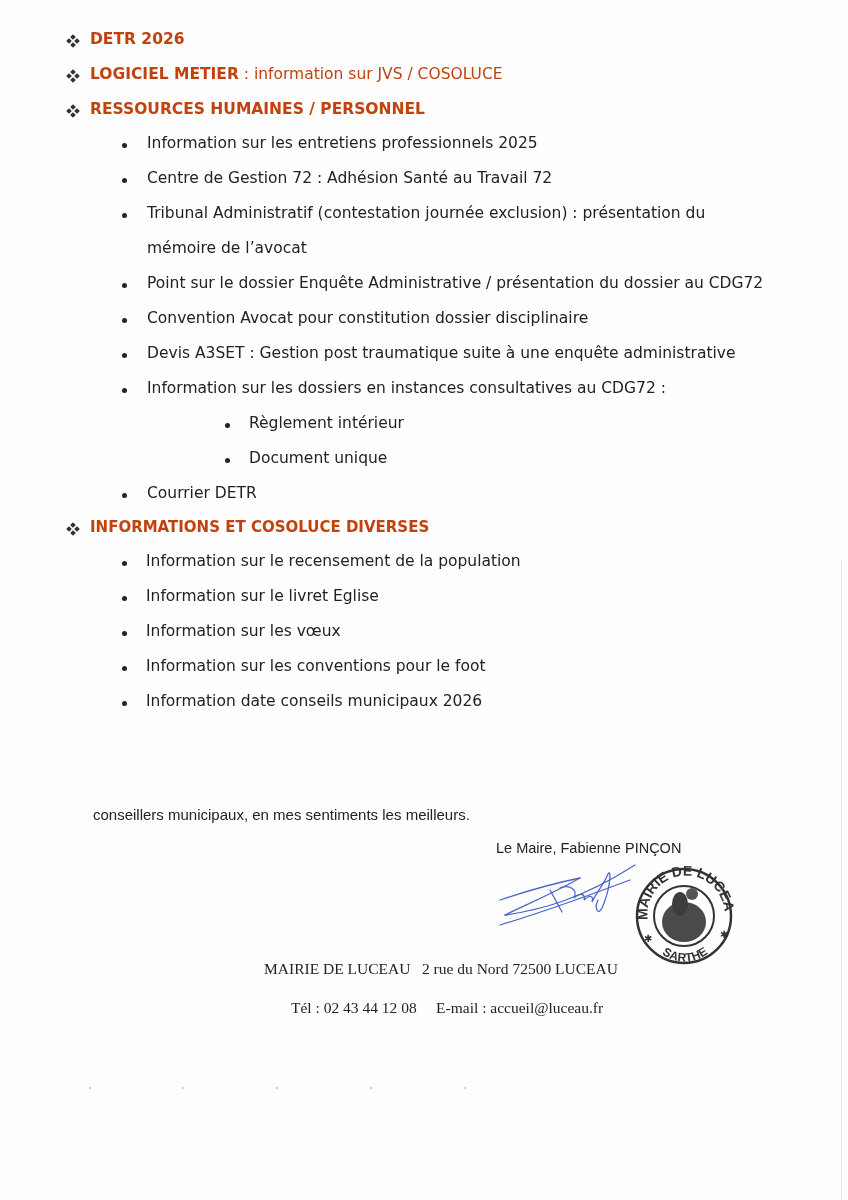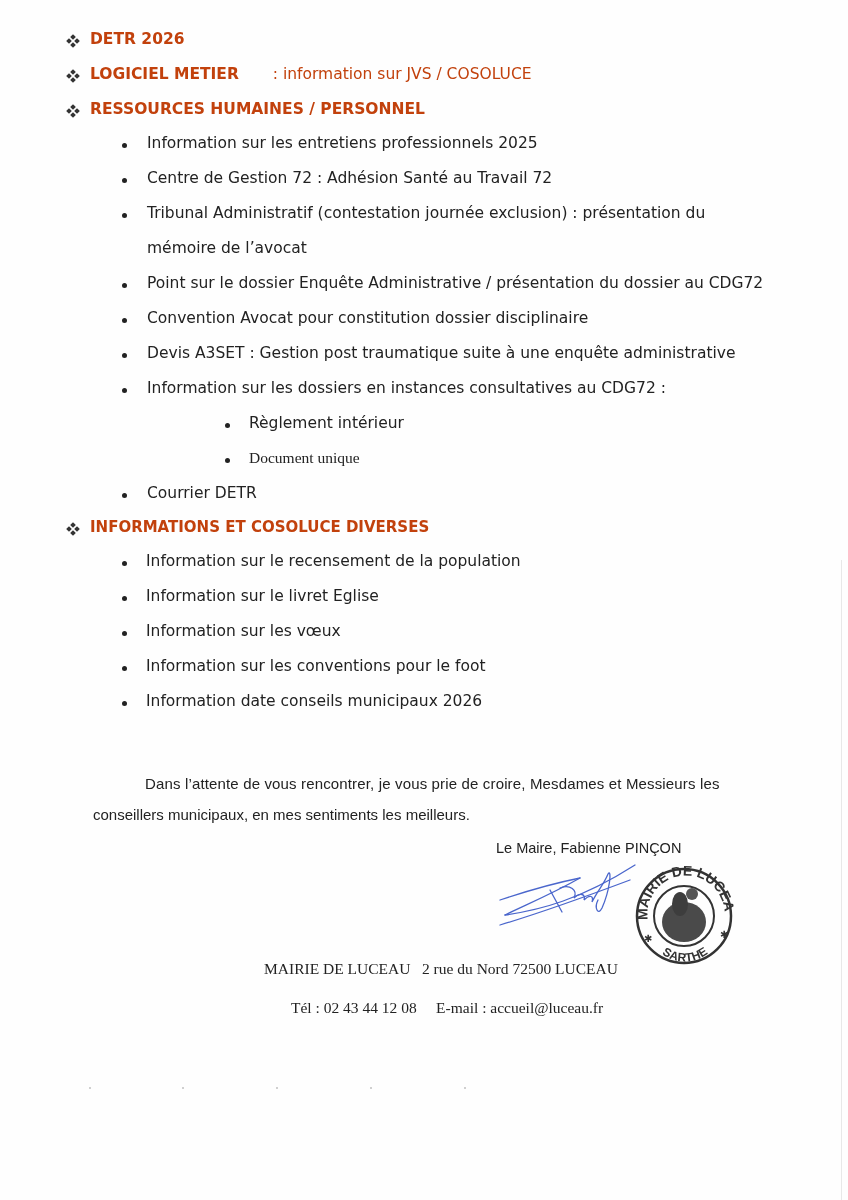--- a/index.html
+++ b/index.html
@@ -4,21 +4,21 @@
 <style>
   html, body { margin: 0; padding: 0; background: #ffffff; }
   body {
     width: 848px; height: 1200px; position: relative; overflow: hidden;
     font-family: "DejaVu Sans", sans-serif; color: #222222;
   }
   .page { position: absolute; left: 0; top: 0; width: 848px; height: 1200px; background: #fefefe; }
   .right-edge { position: absolute; right: 6px; top: 560px; width: 1px; height: 640px; background: #e8e8e8; }
   .abs { position: absolute; white-space: nowrap; }
   .section { font-size: 15.5px; font-weight: bold; color: #c2410c; }
-  .section .rest { font-weight: normal; margin-left: 29px; }
+  .section .rest { font-weight: normal; }
   .diamond { position: absolute; width: 12px; height: 12px; }
   .diamond i { position: absolute; width: 4px; height: 4px; background: #333; transform: rotate(45deg); }
   .item { font-size: 15.5px; color: #222222; }
   .dot { position: absolute; width: 5px; height: 5px; border-radius: 50%; background: #222; }
   .para { font-size: 15px; color: #222222; font-family: "Liberation Sans", sans-serif; }
   .sig-name { font-size: 14.5px; color: #222; font-family: "Liberation Sans", sans-serif; }
   .footer { font-family: "Liberation Serif", serif; font-size: 15.5px; color: #222; }
   .speck { position: absolute; width: 2px; height: 2px; background: #d0d0d0; }
 </style>
 </head>
@@ -76,21 +76,21 @@
   <div class="dot" style="left:122px;top:353px;"></div>
   <div class="abs item" style="left:147px;top:344px;">Devis A3SET : Gestion post traumatique suite à une enquête administrative</div>
 
   <div class="dot" style="left:122px;top:388px;"></div>
   <div class="abs item" style="left:147px;top:379px;">Information sur les dossiers en instances consultatives au CDG72 :</div>
 
   <div class="dot" style="left:225px;top:423px;"></div>
   <div class="abs item" style="left:249px;top:414px;">Règlement intérieur</div>
 
   <div class="dot" style="left:225px;top:458px;"></div>
-  <div class="abs item" style="left:249px;top:449px;font-family:Liberation Serif, serif;">Document unique</div>
+  <div class="abs item" style="left:249px;top:449px;">Document unique</div>
 
   <div class="dot" style="left:122px;top:493px;"></div>
   <div class="abs item" style="left:147px;top:484px;">Courrier DETR</div>
 
   <div class="diamond" style="left:67px;top:523px;">
     <i style="left:4px;top:0;"></i>
       <i style="left:0;top:4px;"></i>
       <i style="left:8px;top:4px;"></i>
       <i style="left:4px;top:8px;"></i>
   </div>
@@ -106,21 +106,20 @@
 
   <div class="dot" style="left:122px;top:631px;"></div>
   <div class="abs item" style="left:146px;top:622px;">Information sur les vœux</div>
 
   <div class="dot" style="left:122px;top:666px;"></div>
   <div class="abs item" style="left:146px;top:657px;">Information sur les conventions pour le foot</div>
 
   <div class="dot" style="left:122px;top:701px;"></div>
   <div class="abs item" style="left:146px;top:692px;">Information date conseils municipaux 2026</div>
 
-  <div class="abs para" style="left:145px;top:775px;letter-spacing:0.15px;">Dans l’attente de vous rencontrer, je vous prie de croire, Mesdames et Messieurs les</div>
   <div class="abs para" style="left:93px;top:806px;">conseillers municipaux, en mes sentiments les meilleurs.</div>
 
   <div class="abs sig-name" style="left:496px;top:840px;">Le Maire, Fabienne PINÇON</div>
 
   <svg class="abs" style="left:490px;top:860px;" width="150" height="75" viewBox="0 0 150 75">
     <g fill="none" stroke="#4a66cc" stroke-width="1.3" stroke-linecap="round">
       <path d="M10 40 C 40 30, 70 22, 90 18"></path>
       <path d="M90 18 C 60 35, 35 45, 15 55"></path>
       <path d="M15 55 C 50 50, 90 40, 145 5"></path>
       <path d="M10 65 C 60 50, 100 35, 140 20"></path>

